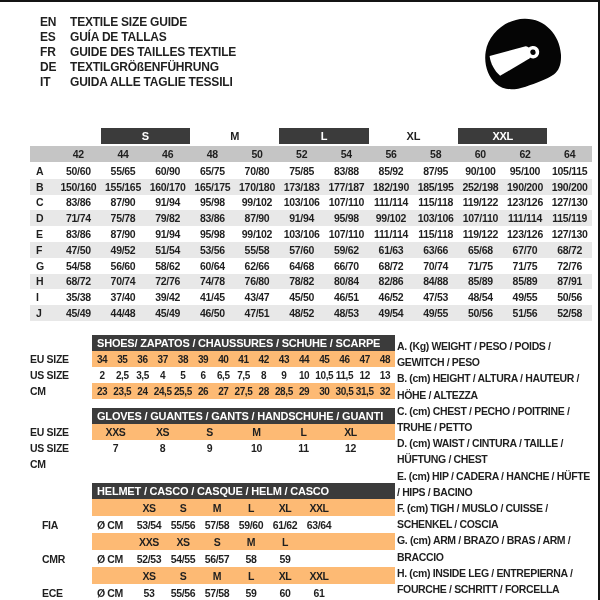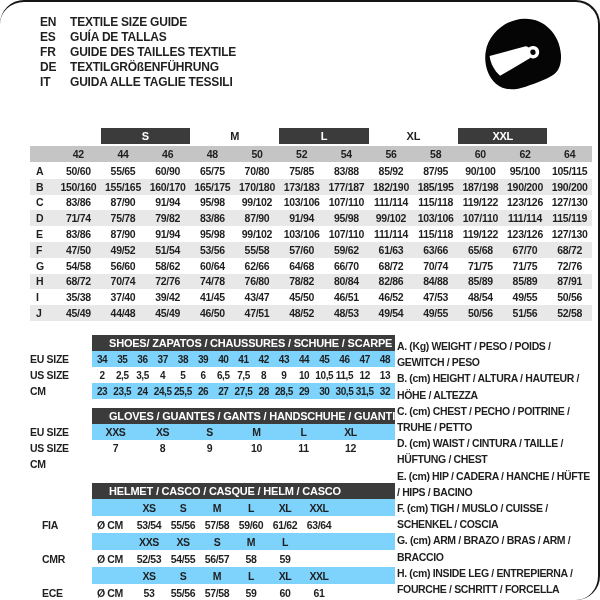--- a/index.html
+++ b/index.html
@@ -1,18 +1,18 @@
 <!DOCTYPE html>
 <html><head>
 <meta charset="utf-8">
 <style>
   html,body { margin:0; padding:0; background:#fff; }
   body { width:600px; height:600px; font-family:"Liberation Sans","DejaVu Sans",sans-serif; color:#1f1f1f; }
   .page { position:relative; width:600px; height:600px; box-sizing:border-box;
-          border-top:2px solid #141414; border-right:2px solid #141414; overflow:hidden; background:#fff;border-radius:24px; }
+          border-top:2px solid #141414; border-right:2px solid #141414; overflow:hidden; background:#fff; }
 
   
   .header { position:absolute; top:13px; left:40px; }
   .lang-row { display:flex; font-size:12px; font-weight:700; line-height:15px; letter-spacing:-0.2px; }
   .lang-code { width:30px; }
 
   
   .helmet-icon { position:absolute; top:10px; right:26px; width:92px; height:92px; }
 
   
@@ -28,24 +28,24 @@
   .mt-data.shaded { background:#e8e8e8; }
 
   
   .lower { position:absolute; top:333px; left:30px; width:562px; }
   .sub { display:grid; grid-template-columns:62px 303px; width:365px; }
   .sub-shoes { margin-bottom:9px; }
   .sub-gloves { margin-bottom:11px; }
   .labels-col div { height:16px; line-height:16px; font-size:10.5px; font-weight:700; letter-spacing:-0.3px; }
   .labels-col.h17 div { height:17px; line-height:17px;padding-left:12px; }
   .bar { background:#3b3b3b; color:#fff; font-size:11px; font-weight:700; height:16px; line-height:16px;
-         padding-left:17px; letter-spacing:-0.2px; white-space:nowrap; overflow:hidden; }
+         padding-left:5px; letter-spacing:-0.2px; white-space:nowrap; overflow:hidden; }
   .trow { display:grid; height:16px; align-items:center; font-size:10px; font-weight:700;
           letter-spacing:-0.4px; text-align:center; white-space:nowrap; }
-  .trow.shaded { background:#7dd3fc; }
+  .trow.shaded { background:#fdba74; }
   .shoes-grid { grid-template-columns:repeat(15,1fr); }
   .gloves-grid { grid-template-columns:repeat(6,47px) 1fr; font-size:10.5px; }
   .helmet-grid { grid-template-columns:40px repeat(6,34px) 1fr; font-size:10.5px; height:17px; }
   .unit-cell { text-align:left; padding-left:5px; }
 
   
   .legend { position:absolute; left:367px; top:3px; width:196px; font-size:10.5px; font-weight:700;
             line-height:16.2px; letter-spacing:-0.35px; }
 </style>
 </head>
@@ -128,21 +128,21 @@
         <div class="mt-cell mt-letter">B</div>
         <div class="mt-cell">150/160</div>
         <div class="mt-cell">155/165</div>
         <div class="mt-cell">160/170</div>
         <div class="mt-cell">165/175</div>
         <div class="mt-cell">170/180</div>
         <div class="mt-cell">173/183</div>
         <div class="mt-cell">177/187</div>
         <div class="mt-cell">182/190</div>
         <div class="mt-cell">185/195</div>
-        <div class="mt-cell">187/198</div>
+        <div class="mt-cell">252/198</div>
         <div class="mt-cell">190/200</div>
         <div class="mt-cell">190/200</div>
       </div>
       <div class="mt-row mt-data">
         <div class="mt-cell mt-letter">C</div>
         <div class="mt-cell">83/86</div>
         <div class="mt-cell">87/90</div>
         <div class="mt-cell">91/94</div>
         <div class="mt-cell">95/98</div>
         <div class="mt-cell">99/102</div>

